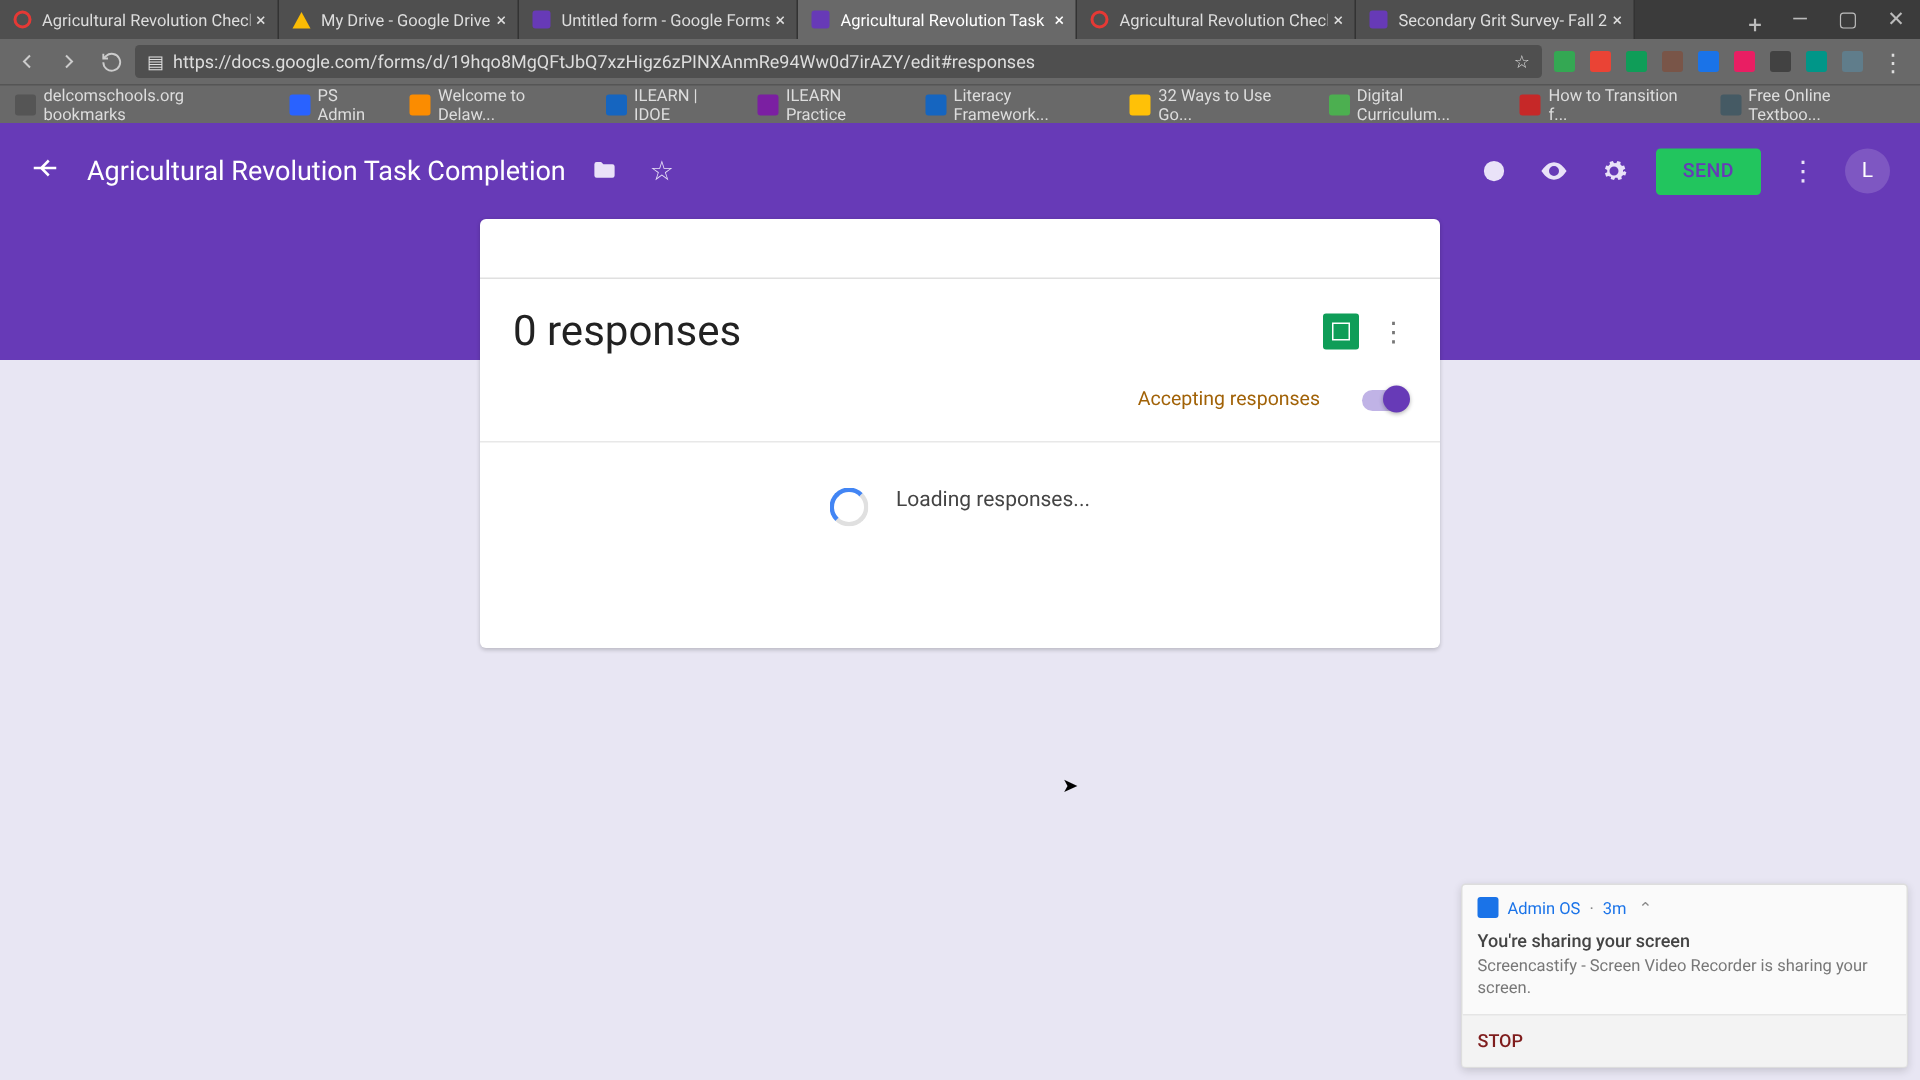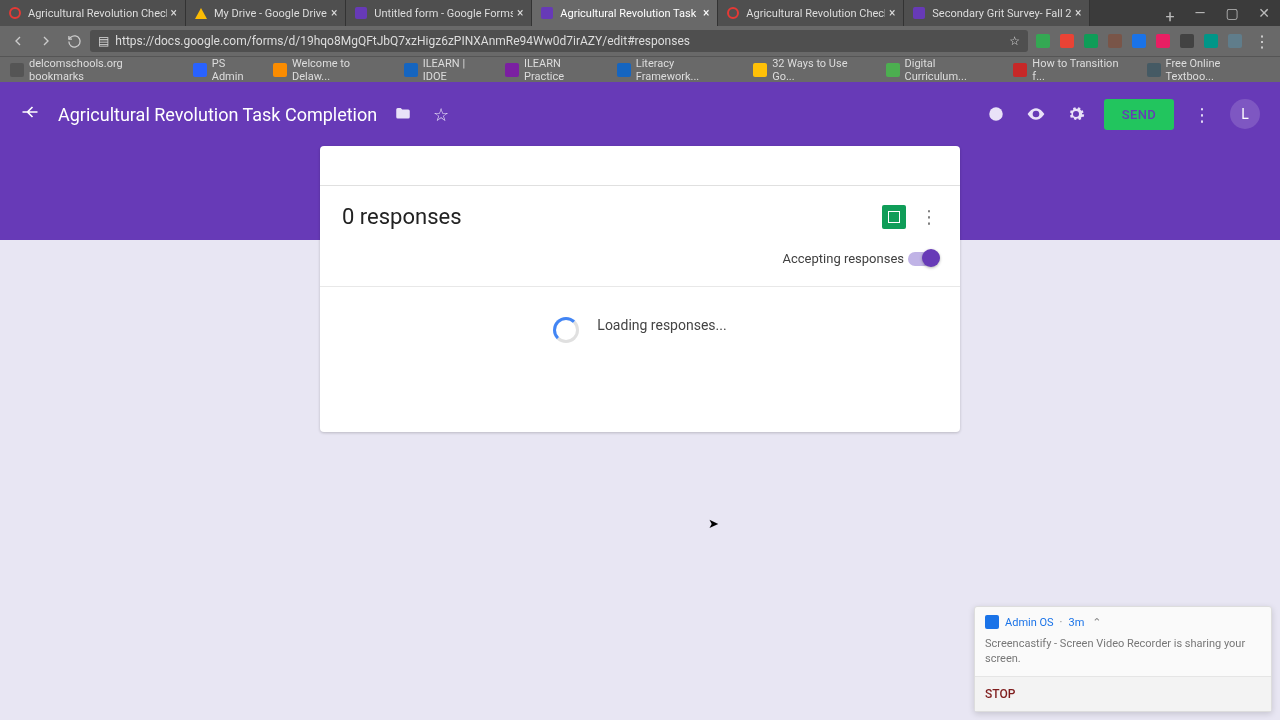--- a/index.html
+++ b/index.html
@@ -43,25 +43,25 @@
 .sendbtn { background: #22c55e; color: #673AB7; font-size: 13px; font-weight: 500; padding: 8px 18px; border-radius: 3px; letter-spacing: 0.3px; }
 .avatar { width: 30px; height: 30px; border-radius: 50%; background: #7E57C2; color: #fff; display: flex; align-items: center; justify-content: center; font-size: 14px; }
 
 
 .card { width: 640px; background: #fff; border-radius: 4px; box-shadow: 0 1px 3px rgba(0,0,0,0.2); margin: -94px auto 0; overflow: hidden; height: 286px; }
 .cardtabs { display: flex; height: 40px; border-bottom: 1px solid #e0e0e0; }
 .cardtab { flex: 1; display: flex; align-items: center; justify-content: center; font-size: 13px; color: #666; letter-spacing: 0.3px; position: relative; }
 .cardtab.active { color: #673AB7; }
 .cardtab.active::after { content: ''; position: absolute; bottom: -1px; left: 35%; right: 35%; height: 3px; background: #673AB7; }
 .cardhead { display: flex; align-items: center; padding: 18px 22px 14px; }
-.respcount { font-size: 22px; color: #222; }
+.respcount { font-size: 28px; color: #222; }
 .sheetsbtn { margin-left: auto; width: 24px; height: 24px; background: #0F9D58; border-radius: 2px; display: flex; align-items: center; justify-content: center; }
 .sheetsbtn::before { content: ''; width: 10px; height: 10px; border: 1.5px solid #fff; }
 .respmenu { margin-left: 14px; color: #777; font-size: 18px; }
-.accepting { display: flex; align-items: center; justify-content: flex-end; padding: 8px 22px 20px; gap: 4px; font-size: 13px; color: #404040; border-bottom: 1px solid #e8e8e8; }
+.accepting { display: flex; align-items: center; justify-content: flex-end; padding: 8px 22px 20px; gap: 28px; font-size: 13px; color: #a16207; border-bottom: 1px solid #e8e8e8; }
 .switch { width: 30px; height: 14px; background: #c0b3e6; border-radius: 10px; position: relative; }
 .switch::after { content: ''; position: absolute; right: -2px; top: -3px; width: 18px; height: 18px; border-radius: 50%; background: #673AB7; box-shadow: 0 1px 3px rgba(0,0,0,0.3); }
 .loading { display: flex; justify-content: center; gap: 18px; padding: 30px 0; flex: 1; }
 .spinner { width: 26px; height: 26px; border: 3px solid #e0e0e0; border-top-color: #4285F4; border-left-color: #4285F4; border-radius: 50%; }
 .loadingtxt { font-size: 14px; color: #444; }
 
 
 .notif { position: absolute; right: 8px; bottom: 8px; width: 298px; background: #fafafa; border: 1px solid #ddd; border-radius: 3px; box-shadow: 0 2px 6px rgba(0,0,0,0.15); font-size: 11px; }
 .notif-head { display: flex; align-items: center; padding: 8px 10px; gap: 6px; color: #1a73e8; }
 .notif-head .ni { width: 14px; height: 14px; background: #1a73e8; border-radius: 2px; }
@@ -294,20 +294,21 @@
 
 <div class="notif">
   <div class="notif-head">
     <div class="ni"></div>
     <span>Admin OS</span>
     <span class="sep">·</span>
     <span>3m</span>
     <span class="chev">⌃</span>
   </div>
   <div class="notif-body">
+    <div class="t">You're sharing your screen</div>
     <div class="d">Screencastify - Screen Video Recorder is sharing your screen.</div>
   </div>
   <div class="notif-foot">
     <span class="stop">STOP</span>
   </div>
 </div>
 
 <div class="cursor">➤</div>
 
 </body></html>

